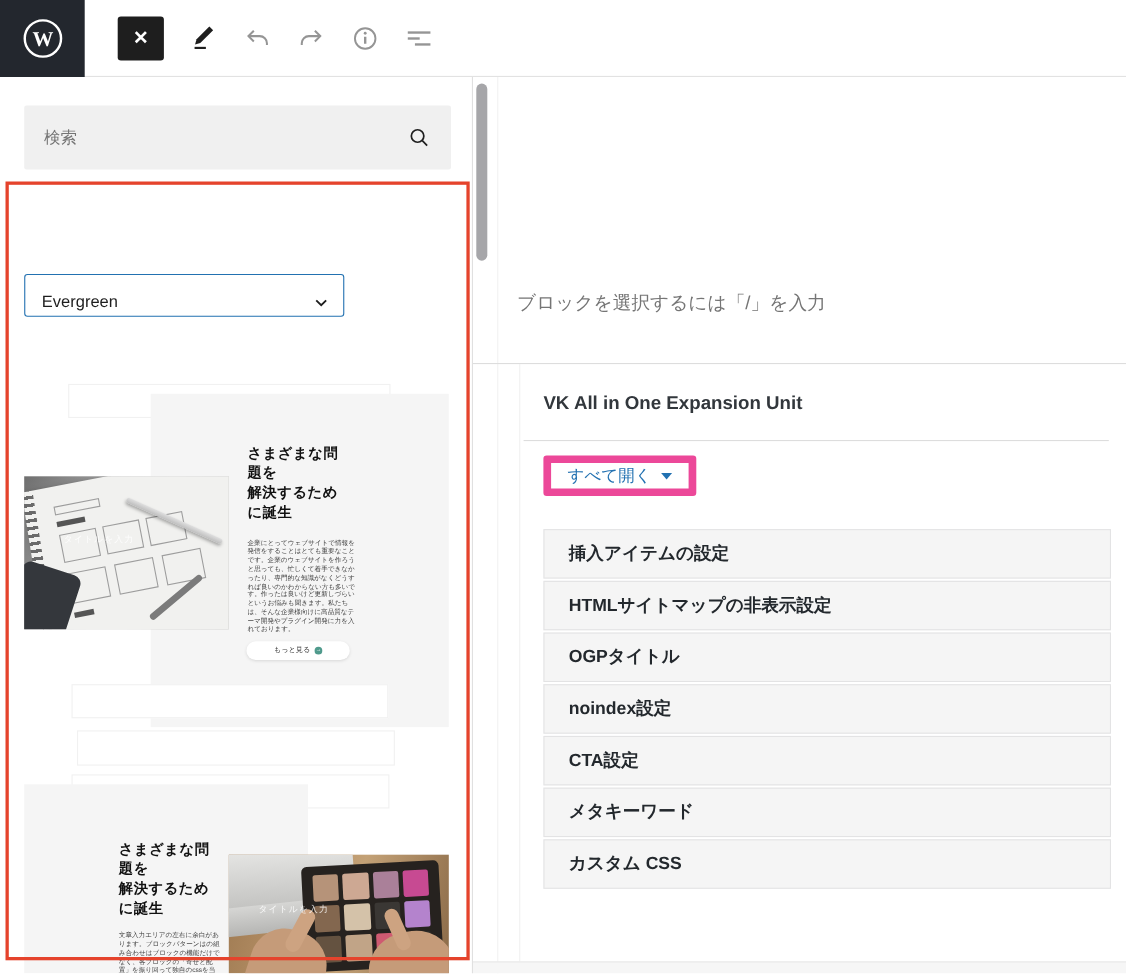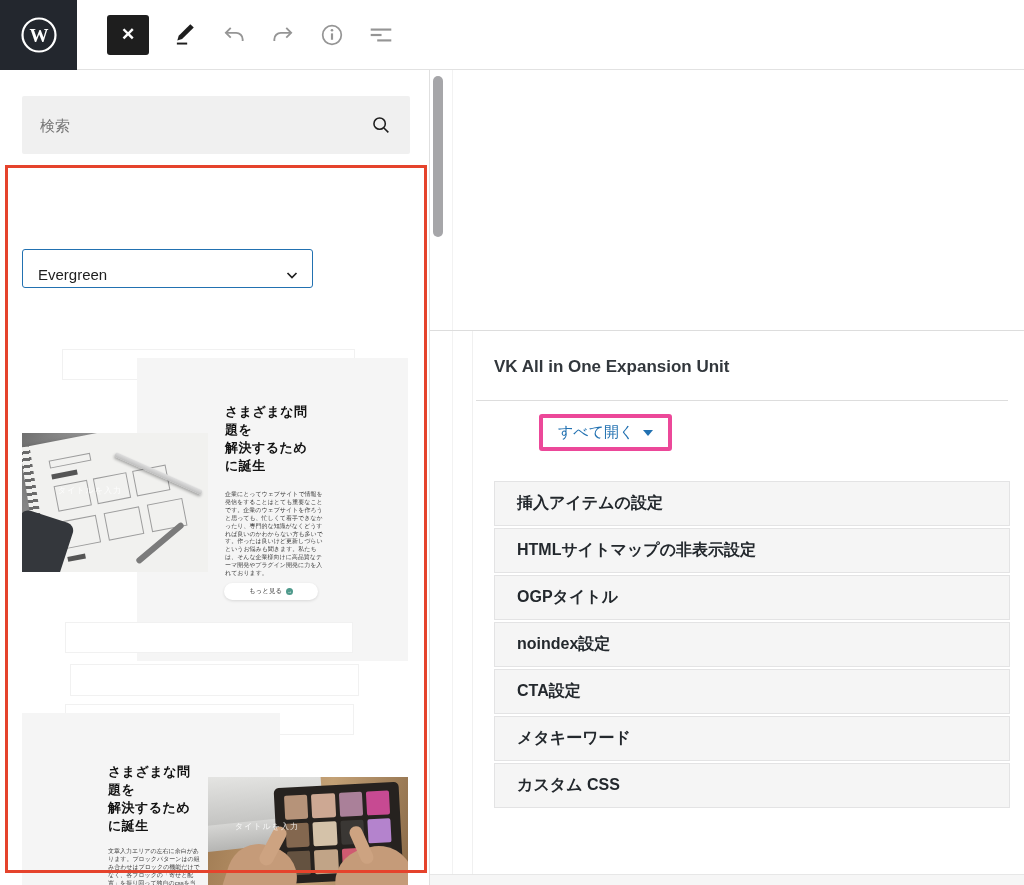--- a/index.html
+++ b/index.html
@@ -93,22 +93,22 @@
   .post-title { position:absolute; left:40px; top:73px; font-size:50px; font-weight:bold; color:#8a8a8a;
                 letter-spacing:1px; cursor:text; }
   .post-hint { position:absolute; left:40px; top:194px; font-size:17px; color:#757575; cursor:text; }
 
   .metabox { position:absolute; left:0; right:0; top:260px; bottom:11px; border-top:1px solid #ddd; overflow:hidden; }
   .metabox::before { content:""; position:absolute; left:42px; top:0; bottom:0; width:1px; background:#f0f0f0; }
   .metabox-inner { padding:26px 16px 0 64px; }
   .metabox-title { font-size:17px; font-weight:600; color:#32373c; }
   .metabox-rule { border:none; border-top:1px solid #ddd; margin:23px 0 0 -18px; }
   .open-all-btn { margin-top:13px; display:inline-flex; align-items:center; gap:9px; padding:0 15px; height:37px;
-                  background:#fff; border:4px solid #ec4899; border-radius:3px; color:#2271b1; font-size:15px;
-                  cursor:pointer; font-family:inherit;margin-left:45px; }
+                  background:#fff; border:7px solid #ec4899; border-radius:3px; color:#2271b1; font-size:15px;
+                  cursor:pointer; font-family:inherit; }
   .caret-down { width:0; height:0; border-left:5px solid transparent; border-right:5px solid transparent;
                 border-top:6px solid #2271b1; }
   .vk-rows { margin-top:30px; }
   .vk-row { height:45px; background:#f5f5f5; border:1px solid #e3e3e4; margin-bottom:2px; display:flex;
             align-items:center; padding-left:22px; font-size:16px; font-weight:bold; color:#23282d;
             margin-right:-2px; cursor:pointer; }
   .canvas-bottom { position:absolute; left:0; right:0; bottom:0; height:11px; background:#f6f6f6; border-top:1px solid #e7e7e7; }
 </style>
 </head>
 <body>
@@ -250,20 +250,21 @@
   </div>
 </aside>
 
 <div class="annotation"></div>
 
 <div class="scroll-thumb"></div>
 
 <main class="main">
   <div class="canvas-edge"></div>
 
+  <p class="post-hint">ブロックを選択するには「/」を入力</p>
 
   <section class="metabox">
     <div class="metabox-inner">
       <h2 class="metabox-title">VK All in One Expansion Unit</h2>
       <hr class="metabox-rule">
       <button class="open-all-btn">
         <span>すべて開く</span>
         <span class="caret-down"></span>
       </button>
       <div class="vk-rows">

